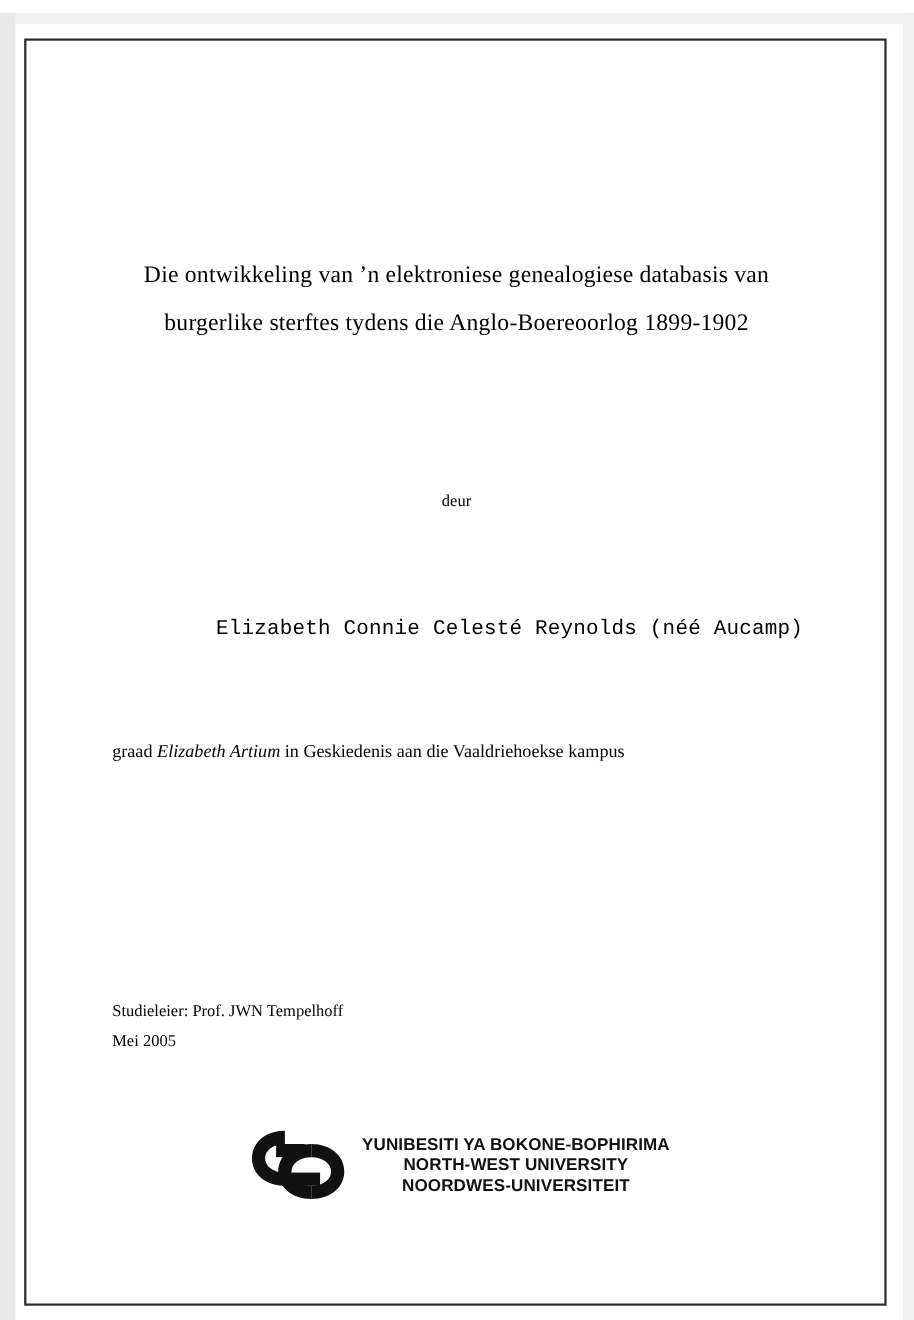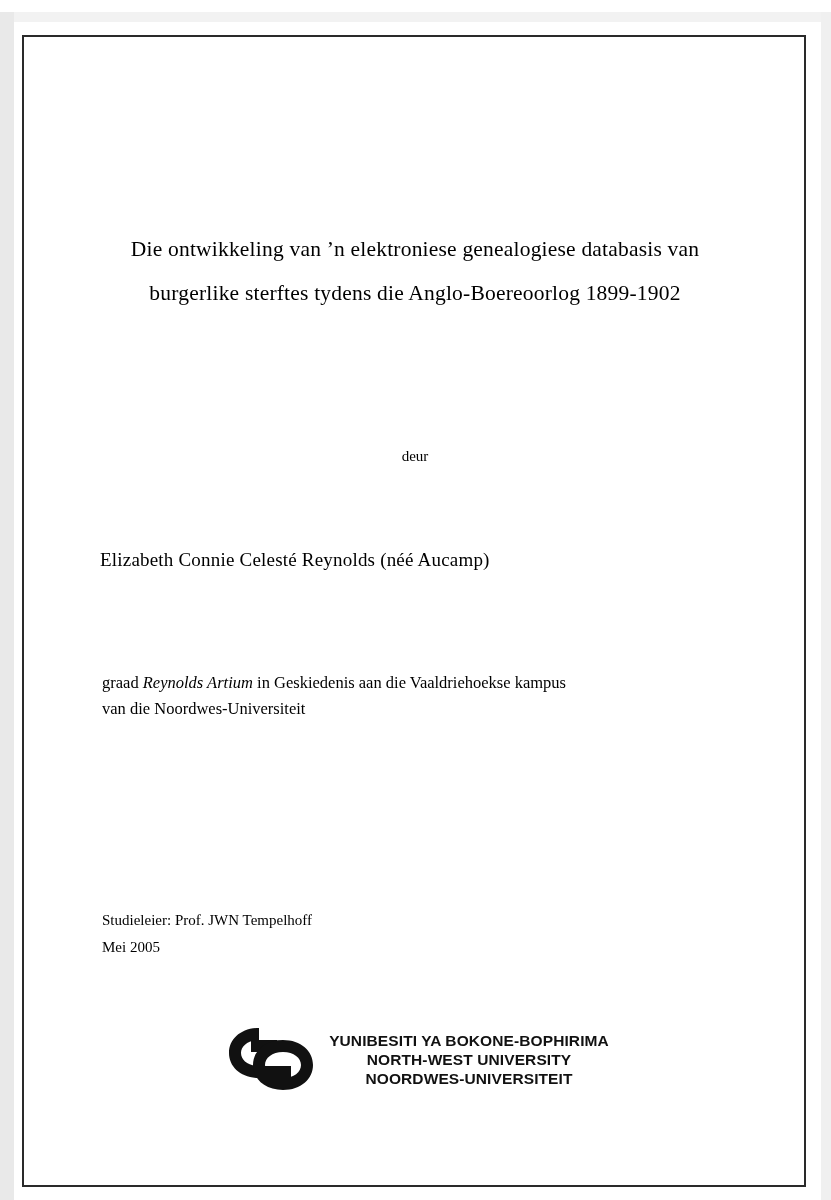--- a/index.html
+++ b/index.html
@@ -87,26 +87,27 @@
     position: absolute;
     top: 376px;
     left: 0;
     width: 630px;
     text-align: center;
     font-size: 15px;
   }
 
   .author {
     position: absolute;
-    top: 477px;
-    left: 0;
-    width: 630px;
-    text-align: left;
+    top: 488px;
+    left: 0;
+    width: 630px;
+    text-align: right;
     font-size: 19px;
     letter-spacing: 0.2px;
+    font-family: Liberation Mono, monospace;
   }
 
   .statement {
     position: absolute;
     top: 598px;
     left: 2px;
     width: 622px;
     font-size: 16.5px;
     line-height: 26px;
   }
@@ -173,22 +174,21 @@
     <div class="title-block">
       <div class="title-line">Die ontwikkeling van ’n elektroniese genealogiese databasis van</div>
       <div class="title-line">burgerlike sterftes tydens die Anglo-Boereoorlog 1899-1902</div>
     </div>
 
     <div class="byword">deur</div>
 
     <div class="author">Elizabeth Connie Celesté Reynolds (néé Aucamp)</div>
 
     <div class="statement">
-      <div class="nowrapline"><span>graad </span><i>Reynolds Artium</i><span> in Geskiedenis aan die Vaaldriehoekse kampus</span></div>
-      <div class="nowrapline">van die Noordwes-Universiteit</div>
+      <div class="nowrapline"><span>graad </span><i>Elizabeth Artium</i><span> in Geskiedenis aan die Vaaldriehoekse kampus</span></div>
     </div>
 
     <div class="supervisor-block">
       <div>Studieleier: Prof. JWN Tempelhoff</div>
       <div>Mei 2005</div>
     </div>
 
     <div class="logo-block">
       <div class="logo-mark">
         <svg viewBox="0 0 100 78" width="100" height="78" aria-hidden="true">

